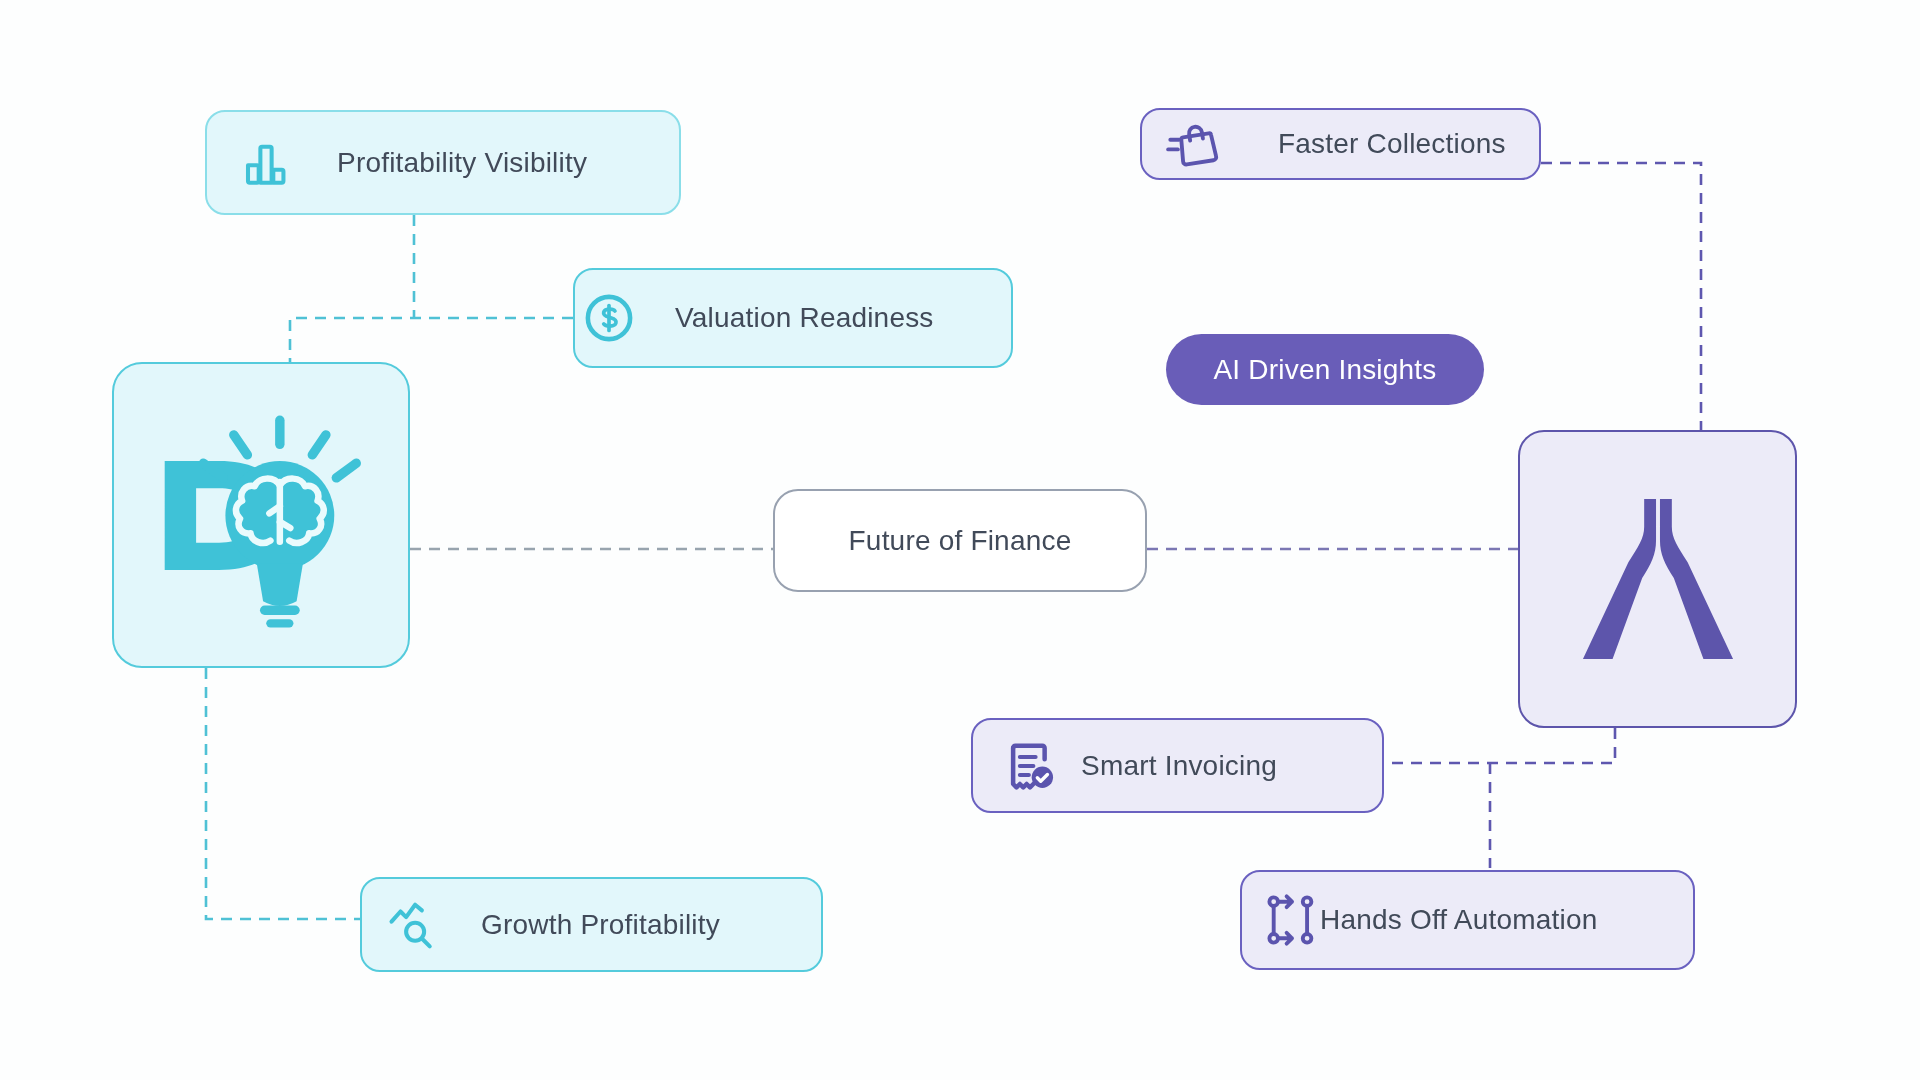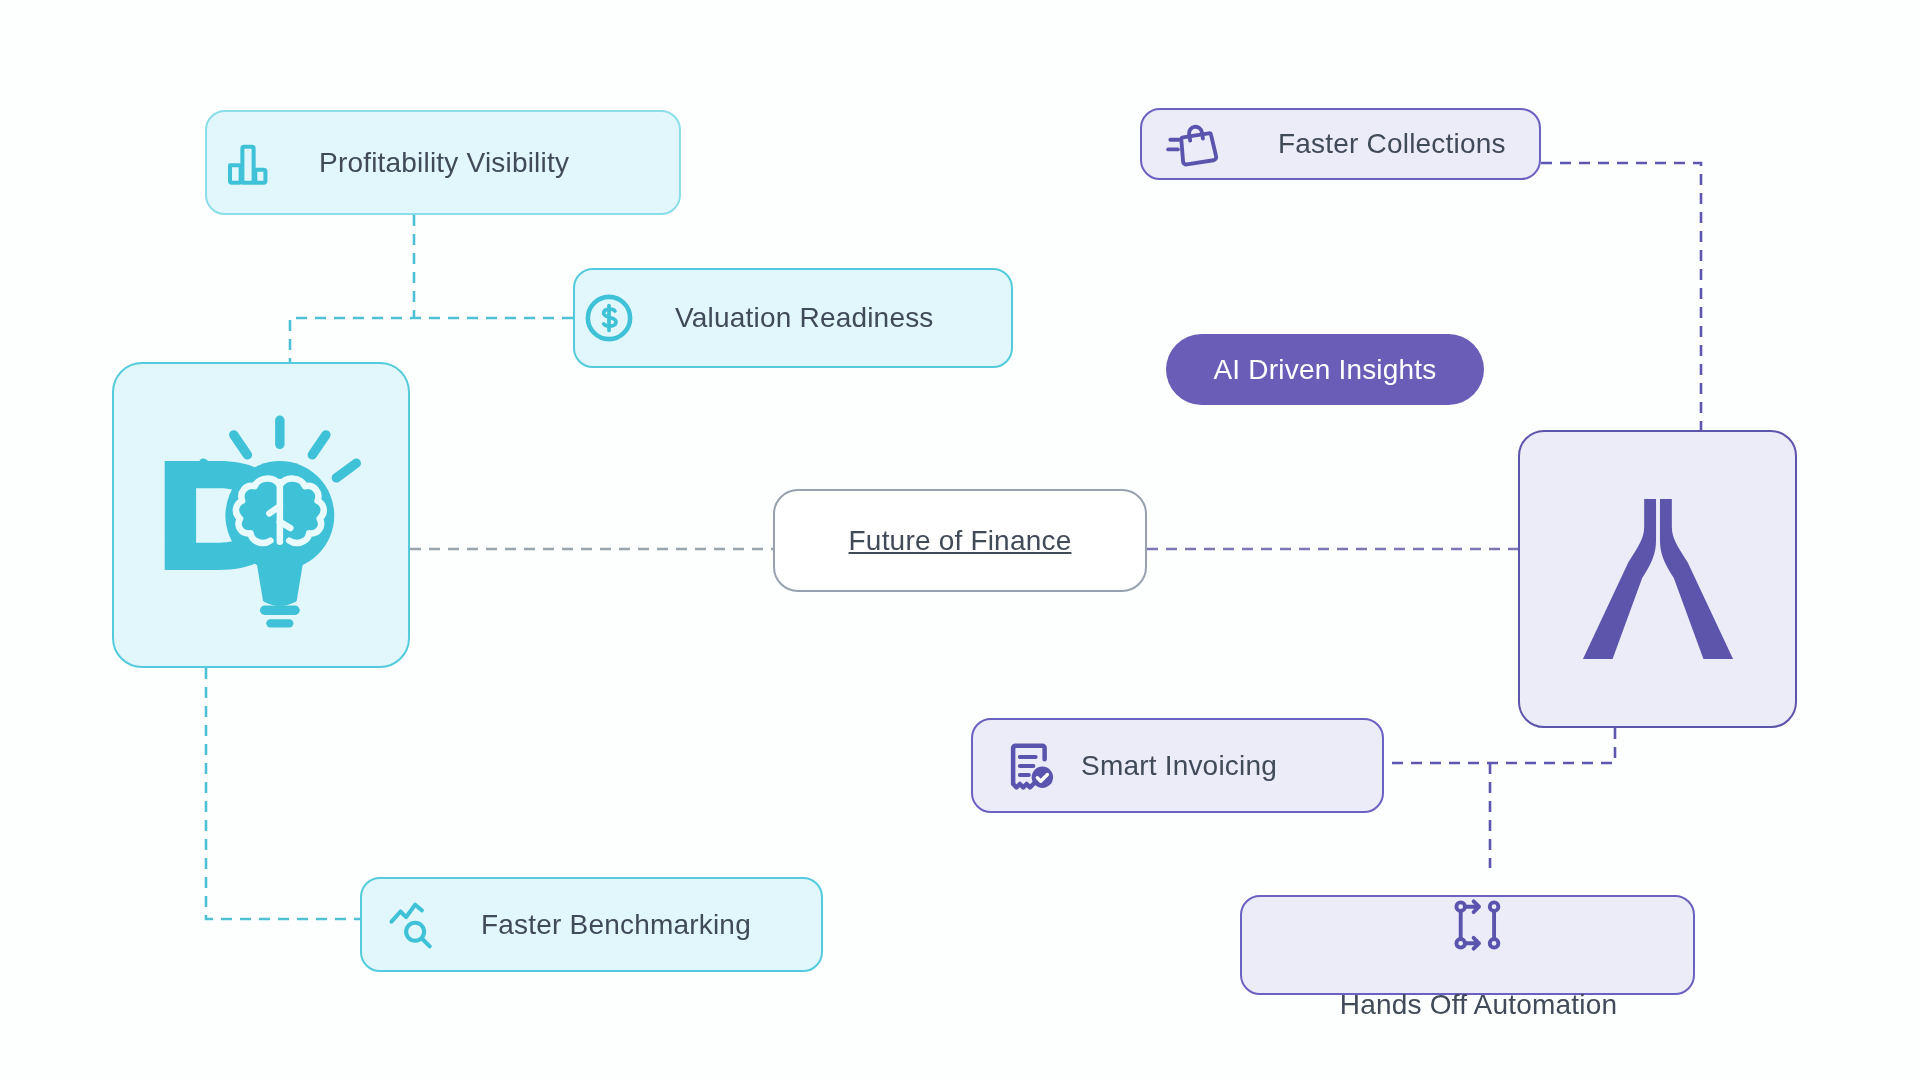--- a/index.html
+++ b/index.html
@@ -24,31 +24,31 @@
     border-radius:999px;color:#fff;font-size:28px;letter-spacing:.2px;
   }
   .brand{
     position:absolute;box-sizing:border-box;display:flex;align-items:center;justify-content:center;
   }
   .brand.tealbox{background:var(--tealBg,#e2f7fb);border:2px solid var(--tealBorder,#5ecede);border-radius:30px;}
   .brand.purplebox{background:var(--purpleBg,#ecebf8);border:2px solid var(--purpleDeep,#5d55ab);border-radius:26px;}
   .icon{flex:0 0 auto;display:flex;align-items:center;justify-content:center;}
 
   
-  #node-profitability{left:205px;top:110px;width:476px;height:105px;padding-left:14px;gap:44px;}
+  #node-profitability{left:205px;top:110px;width:476px;height:105px;padding-left:32px;gap:44px;}
   #node-valuation{left:573px;top:268px;width:440px;height:100px;padding-left:8px;gap:40px;}
   #node-brand-left{left:112px;top:362px;width:298px;height:306px;}
   #node-integrated{left:418px;top:667px;width:389px;height:76px;background:var(--tealPill,#57c7db);}
   #node-growth{left:360px;top:877px;width:463px;height:95px;padding-left:25px;gap:40px;}
-  #node-future{left:773px;top:489px;width:374px;height:103px;text-decoration:underline;}
+  #node-future{left:773px;top:489px;width:374px;height:103px;}
   #node-faster{left:1140px;top:108px;width:401px;height:72px;padding-left:24px;gap:56px;}
   #node-ai{left:1166px;top:334px;width:318px;height:71px;background:var(--purplePill,#695db8);}
   #node-brand-right{left:1518px;top:430px;width:279px;height:298px;}
   #node-smart{left:927px;top:718px;width:413px;height:95px;padding-left:30px;gap:24px;margin-left:44px;}
-  #node-hands{left:1240px;top:895px;width:455px;height:100px;padding-left:22px;gap:36px;flex-direction:column;}
+  #node-hands{left:1240px;top:870px;width:455px;height:100px;padding-left:22px;}
 </style>
 </head>
 <body>
 
 <div id="canvas">
 
   <svg id="connectors" width="1920" height="1080" viewBox="0 0 1920 1080" fill="none">
 
     <path d="M414 215 V318" stroke="var(--connTeal)" stroke-width="2.6" stroke-dasharray="11 8"></path>
     <path d="M573 318 H290 V362" stroke="var(--connTeal)" stroke-width="2.6" stroke-dasharray="11 8"></path>
@@ -114,21 +114,21 @@
 
 
   <div id="node-growth" class="box tealbox">
     <span class="icon">
       <svg width="54" height="54" viewBox="0 0 48 48" fill="none" stroke="var(--teal)" stroke-width="3.6" stroke-linecap="round" stroke-linejoin="round">
         <path d="M4 21 l8-9 5 5 8-11 6 5"></path>
         <circle cx="25" cy="30" r="8"></circle>
         <path d="M31 36 l7 7"></path>
       </svg>
     </span>
-    <span>Faster Benchmarking</span>
+    <span>Growth Profitability</span>
   </div>
 
   <div id="node-future" class="box neutral">
     <span>Future of Finance</span>
   </div>
 
   <div id="node-faster" class="box purplebox">
     <span class="icon">
       <svg width="56" height="56" viewBox="0 0 52 52" fill="none" stroke="var(--purple)" stroke-width="3.6" stroke-linecap="round" stroke-linejoin="round">
         <g transform="rotate(-9 28 26)">

